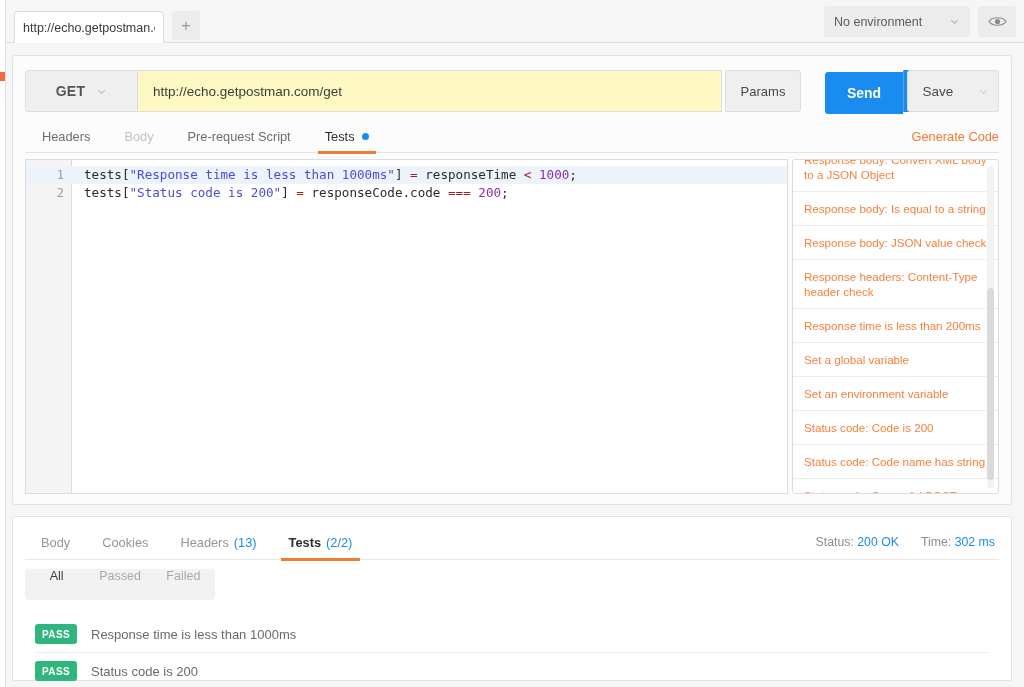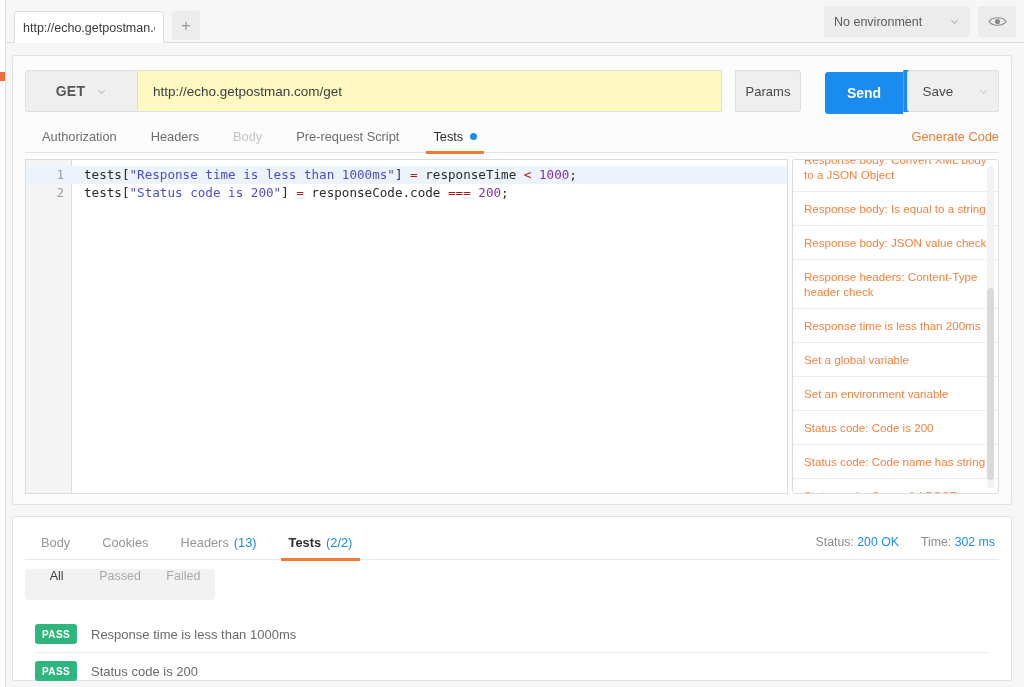--- a/index.html
+++ b/index.html
@@ -92,21 +92,21 @@
     gap: 11px;
   }
   .method-text { font-size: 14px; font-weight: bold; color: #555555; letter-spacing: .3px; text-align: right; }
   .url-input {
     position: absolute; left: 113px; top: 0; right: 277px; height: 42px;
     background: #fef9c3; border: 1px solid #dddddd; border-left: none;
     display: flex; align-items: center; padding: 0 15px;
     font-size: 13.5px; color: #3d3d3d;
   }
   .params-btn {
-    position: absolute; right: 198px; top: 0; width: 66px; height: 42px;
+    position: absolute; right: 198px; top: 0; width: 76px; height: 42px;
     background: #efefef; border: 1px solid #dddddd;
     border-radius: 0 3px 3px 0;
     display: flex; align-items: center; justify-content: center;
     font-size: 13px; color: #4a4a4a;
   }
   .send-btn {
     position: absolute; right: 96px; top: 2px; width: 78px; height: 42px;
     background: #1a8cf0; border-radius: 3px 0 0 3px;
     display: flex; align-items: center; justify-content: center;
     color: #ffffff; font-size: 14px; font-weight: bold;
@@ -325,23 +325,20 @@
       </div>
       <div class="save-btn">Save</div>
       <div class="save-caret">
         <svg class="chev" viewBox="0 0 12 12">
           <path d="M2.5 4.5 L6 8 L9.5 4.5" fill="none" stroke="#b5b5b5" stroke-width="1.3"></path>
         </svg>
       </div>
     </div>
 
     <div class="req-tabs" id="req-tabs">
-        <div class="rtab">
-          <span>Authorization</span>
-        </div>
         <div class="rtab">
           <span>Headers</span>
         </div>
         <div class="rtab dim">
           <span>Body</span>
         </div>
         <div class="rtab">
           <span>Pre-request Script</span>
         </div>
         <div class="rtab active">

